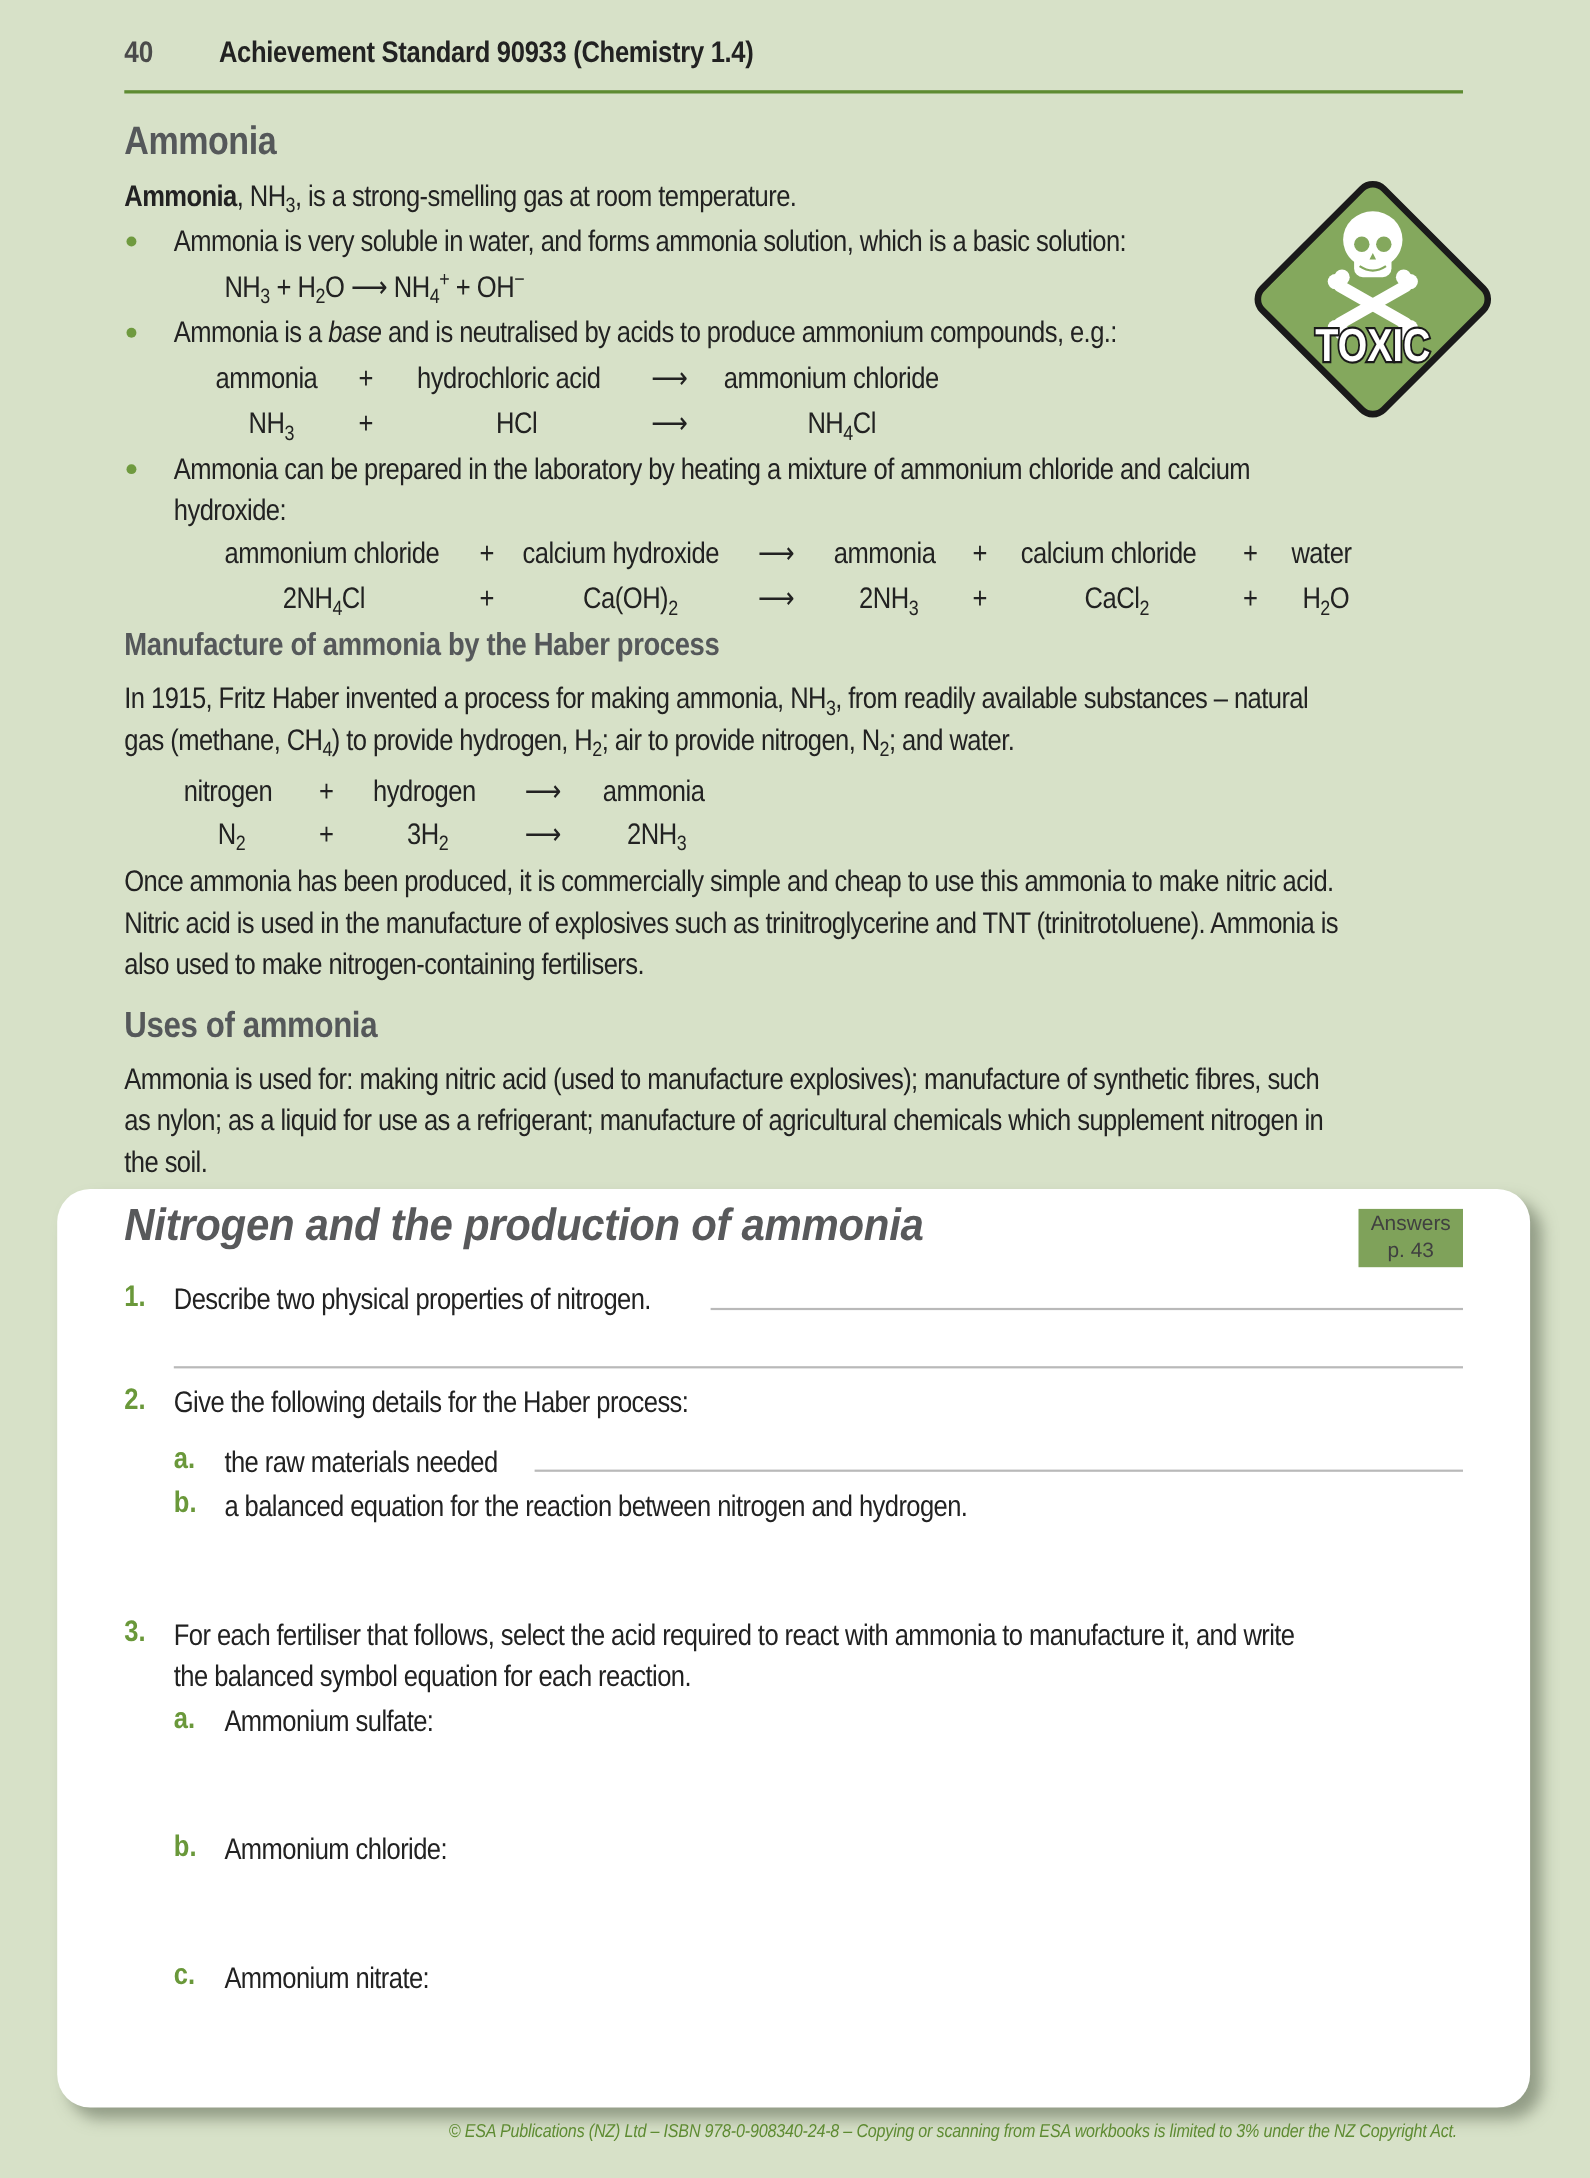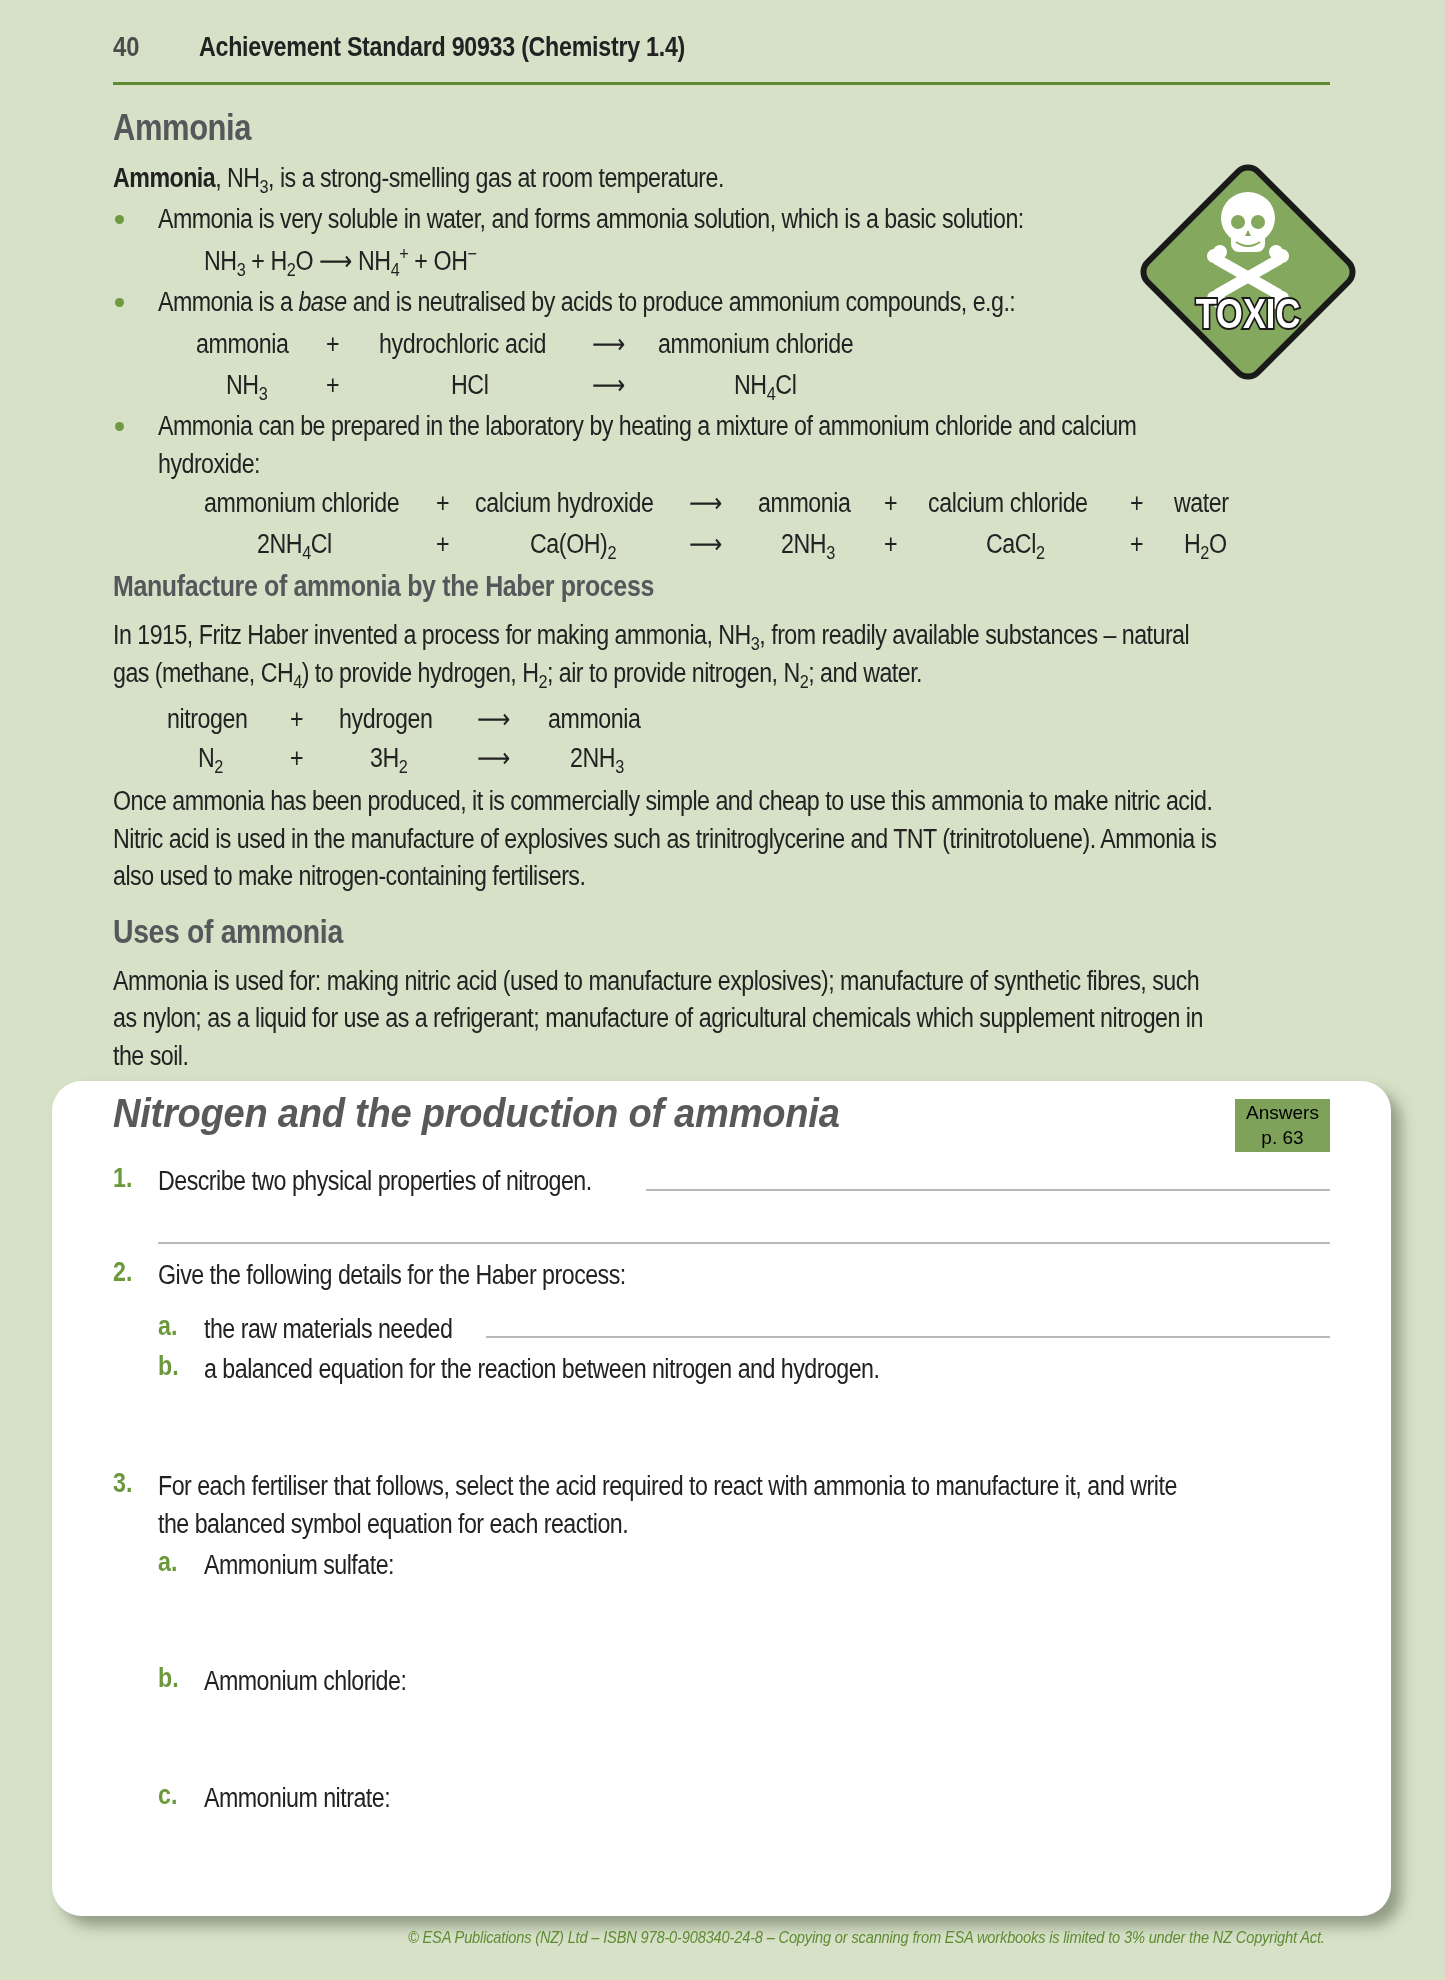--- a/index.html
+++ b/index.html
@@ -30,21 +30,21 @@
 
   
   .card {
     position:absolute; left:52px; top:1081px; width:1339px; height:835px;
     background:#fff; border-radius:30px;
     box-shadow: 10px 10px 14px rgba(90,100,80,0.55);
   }
   .card-title { left:113px; top:1090px; font-size:41px; font-weight:bold; font-style:italic; color:#58595b; letter-spacing:-0.3px; transform:scaleX(0.93); transform-origin:left top; }
   .answers {
     position:absolute; left:1235px; top:1099px; width:95px; height:53px;
-    background:#7fa25a; color:#000000; text-align:center;
+    background:#7fa25a; color:#404040; text-align:center;
     font-size:19px; line-height:25px; padding-top:1px; box-sizing:border-box;
   }
   .qnum { position:absolute; font-size:27px; font-weight:bold; color:#6a983a; transform:scaleX(0.86); transform-origin:left top; }
   .line { position:absolute; height:2px; background:#b9b9b9; }
 
   .footer { left:408px; top:1928px; font-size:17px; font-style:italic; color:#5e8b32; letter-spacing:-0.2px; transform:scaleX(0.86); transform-origin:left top; }
 </style>
 </head>
 <body>
 
@@ -158,21 +158,21 @@
 
 <div class="abs h2" style="left:113px;top:913px;font-size:33px;">Uses of ammonia</div>
 <div class="abs t" style="left:113px;top:962px;">Ammonia is used for: making nitric acid (used to manufacture explosives); manufacture of synthetic fibres, such</div>
 <div class="abs t" style="left:113px;top:999px;">as nylon; as a liquid for use as a refrigerant; manufacture of agricultural chemicals which supplement nitrogen in</div>
 <div class="abs t" style="left:113px;top:1037px;">the soil.</div>
 
 <div class="card"></div>
 <div class="abs card-title">Nitrogen and the production of ammonia</div>
 <div class="answers">
   <div>Answers</div>
-  <div>p. 63</div>
+  <div>p. 43</div>
 </div>
 
 <div class="qnum" style="left:113px;top:1163px;">1.</div>
 <div class="abs t" style="left:158px;top:1162px;">Describe two physical properties of nitrogen.</div>
 <div class="line" style="left:646px;top:1189px;width:684px;"></div>
 <div class="line" style="left:158px;top:1242px;width:1172px;"></div>
 
 <div class="qnum" style="left:113px;top:1257px;">2.</div>
 <div class="abs t" style="left:158px;top:1256px;">Give the following details for the Haber process:</div>
 <div class="qnum" style="left:158px;top:1311px;">a.</div>

